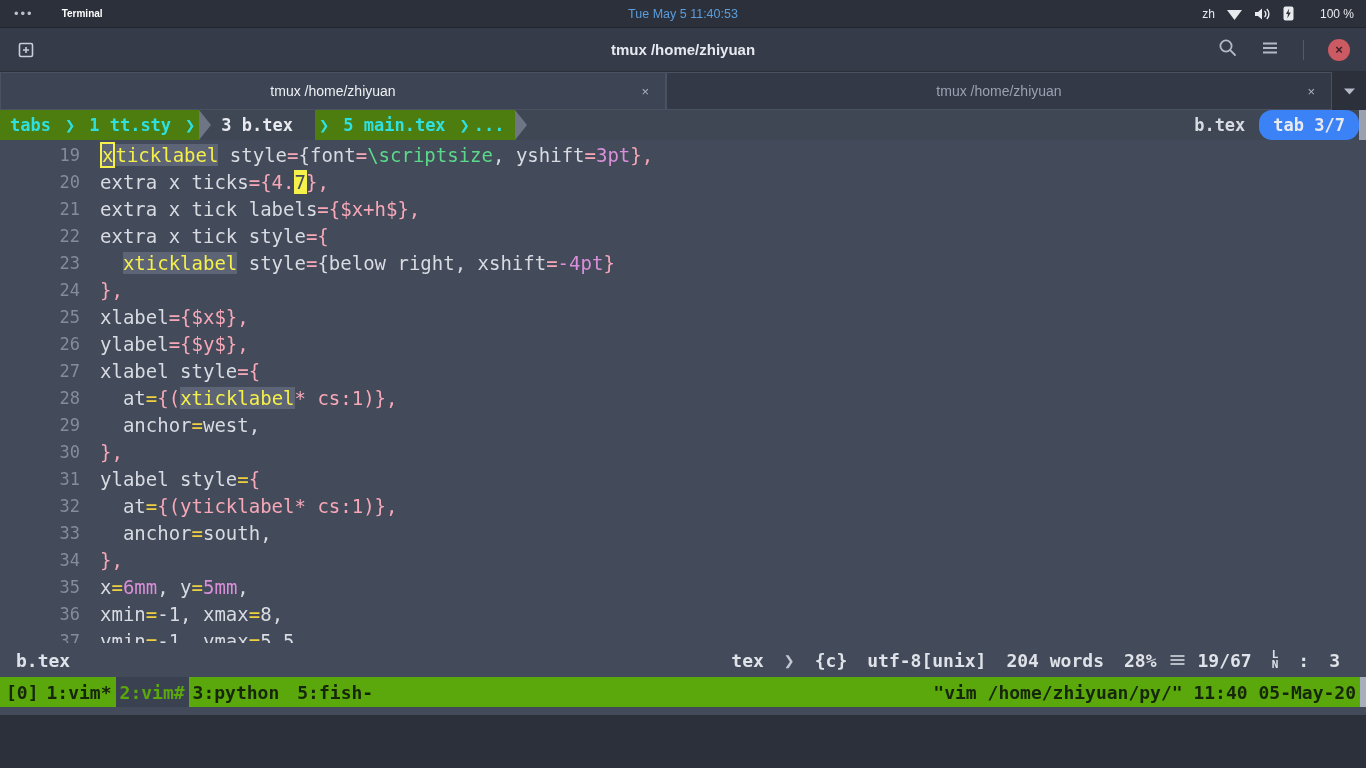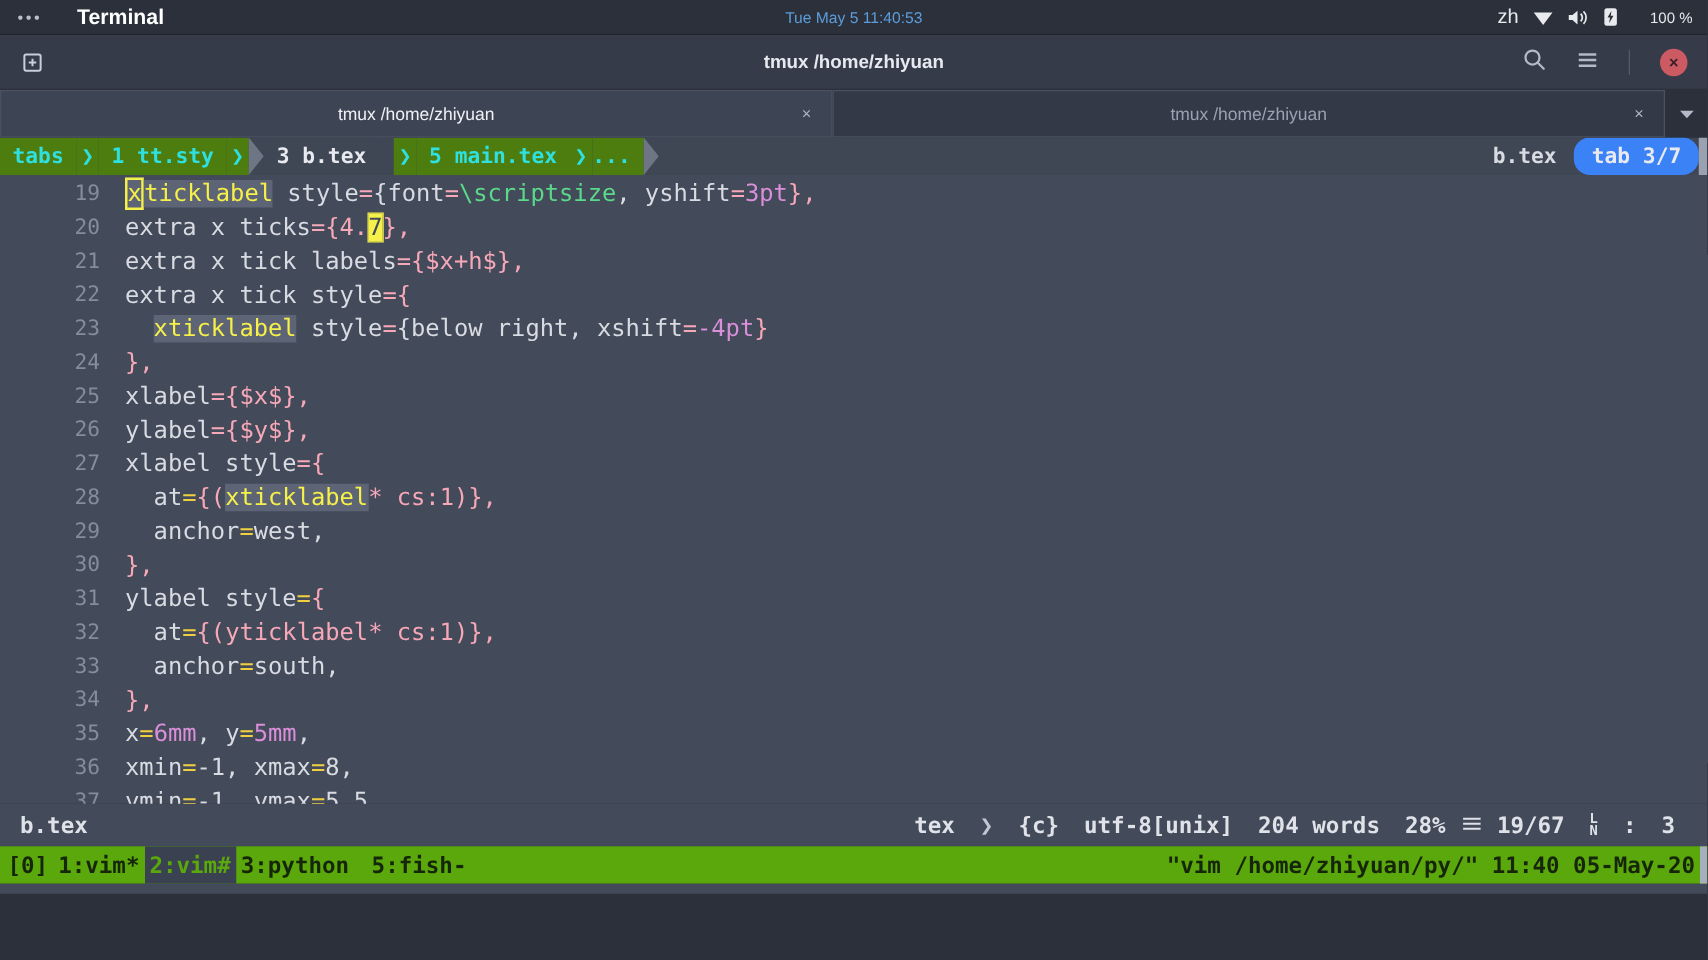--- a/index.html
+++ b/index.html
@@ -13,27 +13,27 @@
   #topbar{
     height:28px; width:100%;
     background:#2b303b;
     display:flex; align-items:center;
     font-family:"Liberation Sans", sans-serif;
     font-size:13px; color:#e8eaee;
     border-bottom:1px solid #21252e;
     position:relative;
   }
   .tb-dots{ margin-left:14px; letter-spacing:2px; color:#b9bfcb; font-size:13px; line-height:8px;}
-  .tb-app{ margin-left:28px; font-weight:bold; color:#ffffff; font-size:17px;}
+  .tb-app{ margin-left:28px; font-weight:bold; color:#ffffff; font-size:10px;}
   .tb-clock{
     position:absolute; left:50%; transform:translateX(-50%);
     color:#5c9ddb; font-size:12.5px;
   }
   .tb-right{ margin-left:auto; display:flex; align-items:center; gap:11px; margin-right:12px;}
-  .tb-right .lang{ font-size:16px; color:#e8eaee;}
+  .tb-right .lang{ font-size:12px; color:#e8eaee;}
   .tb-right svg{ display:block; }
   .tb-batt{ font-size:12px; color:#e8eaee;margin-left:15px;}
 
   
   #titlebar{
     height:44px; width:100%;
     background:#353b49;
     display:flex; align-items:center;
     position:relative;
     border-bottom:1px solid #2b303b;

